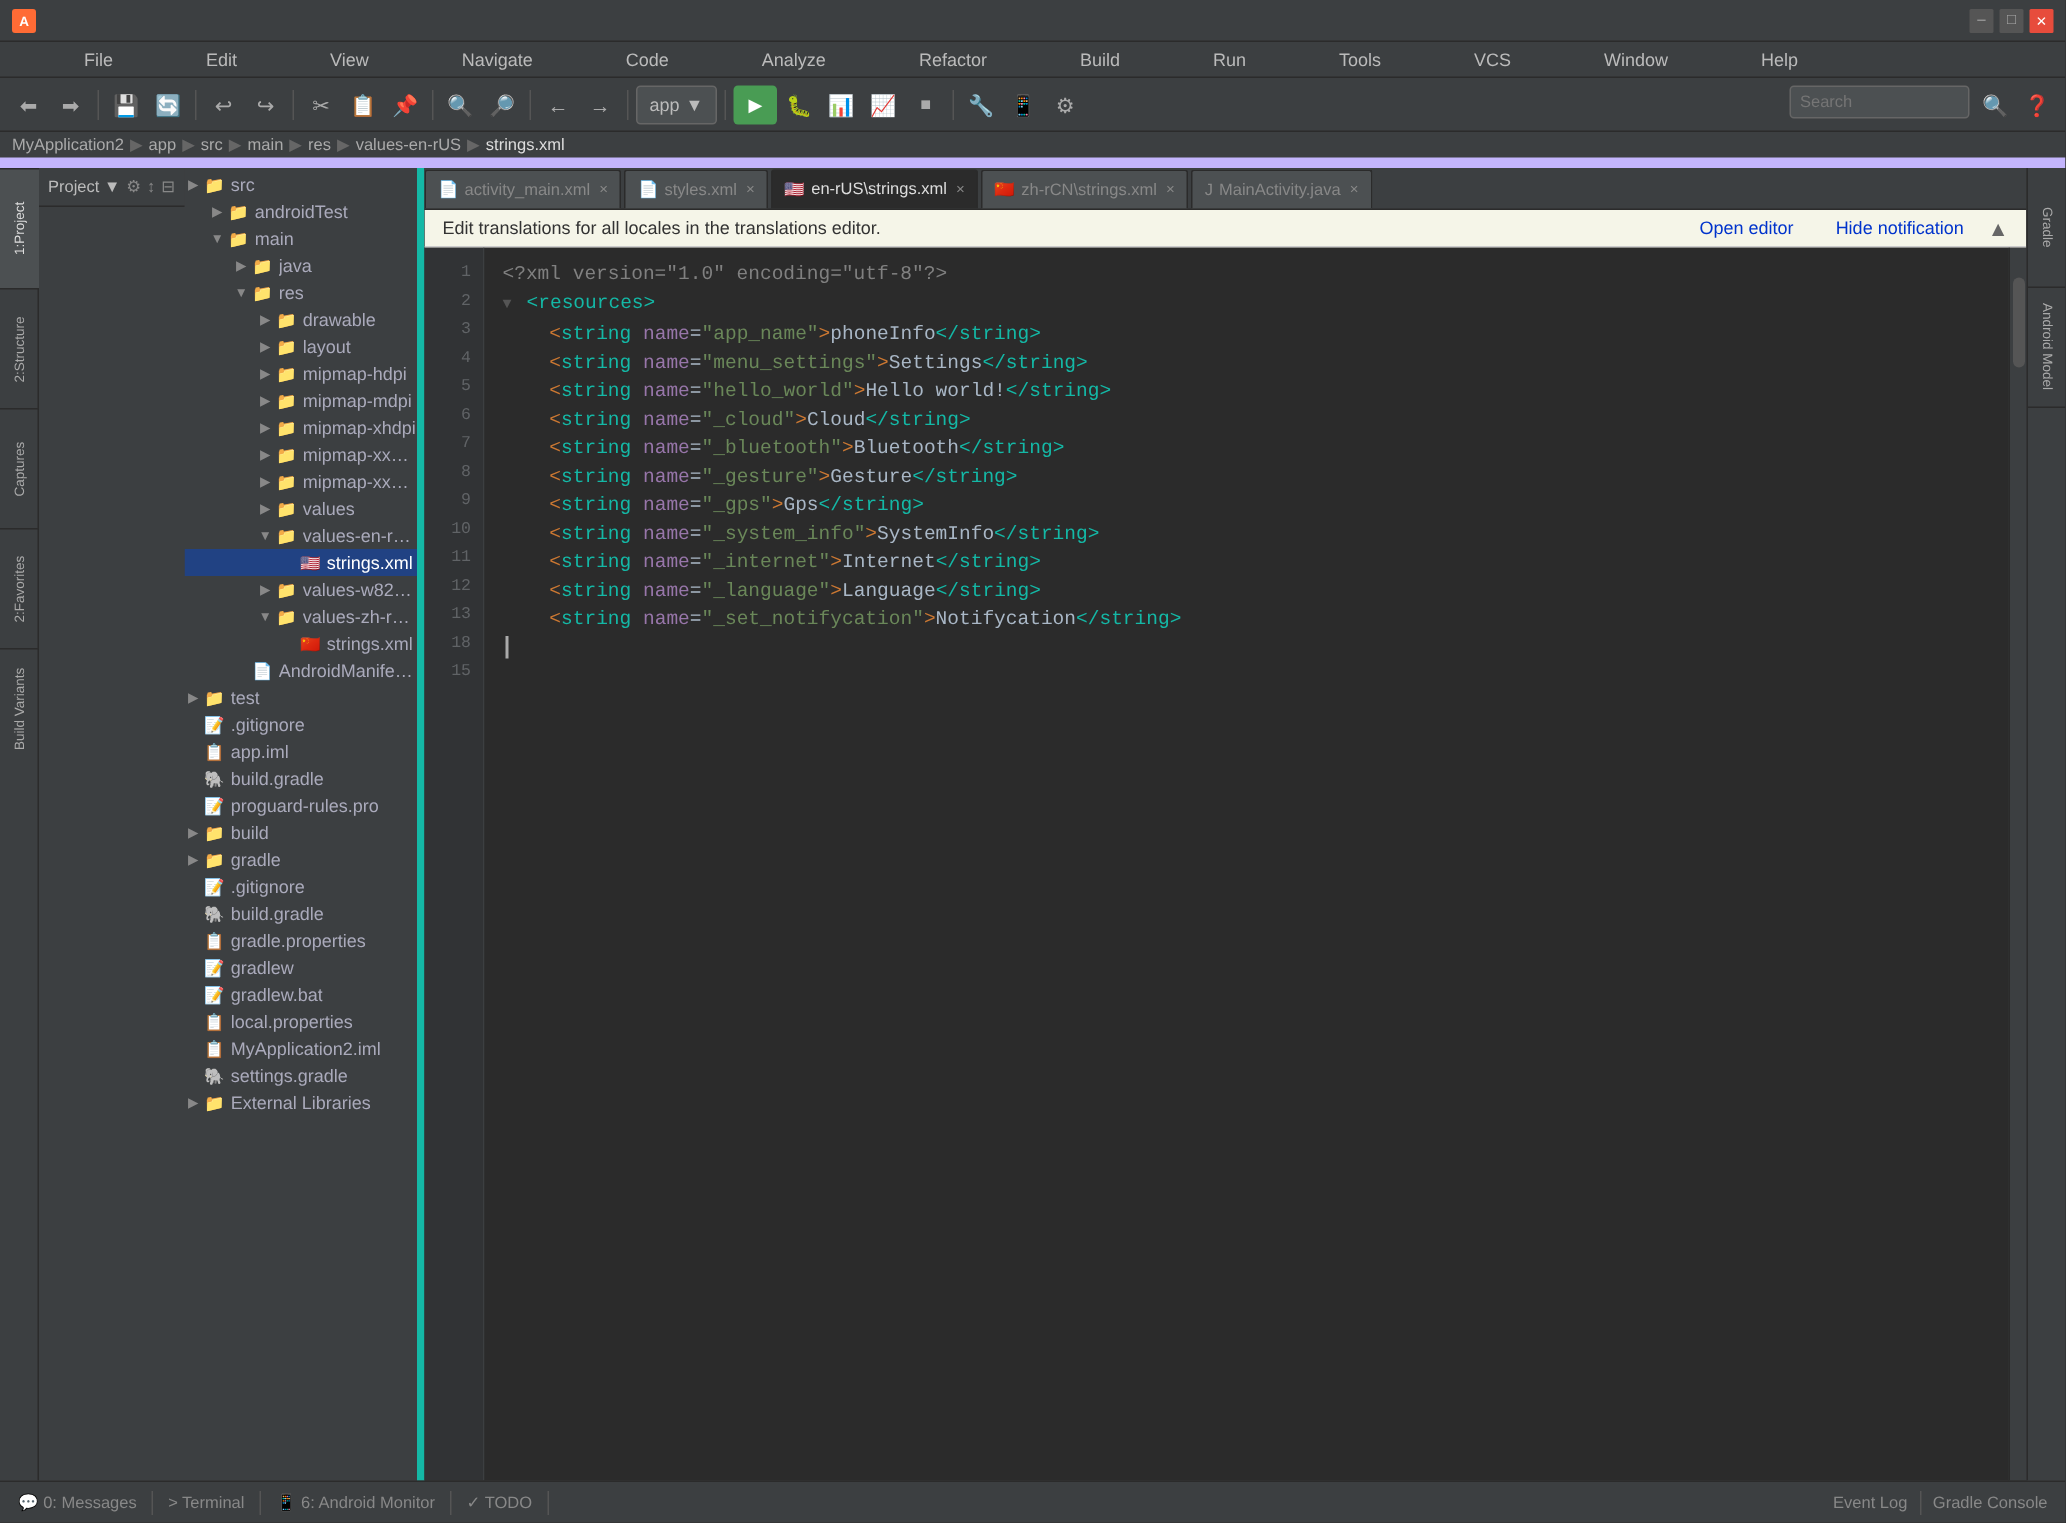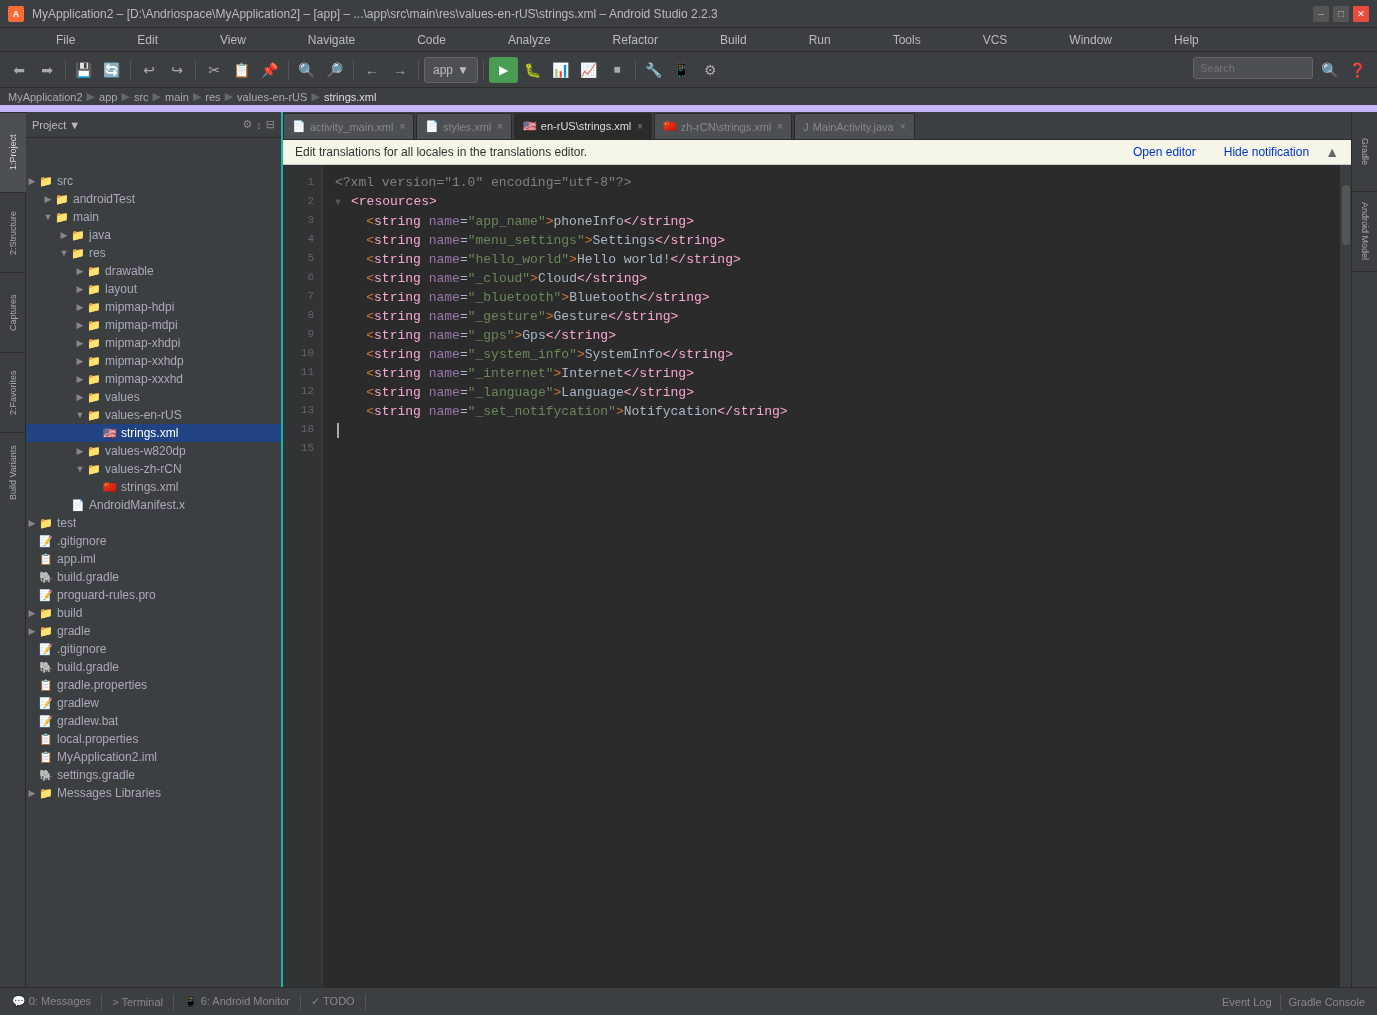--- a/index.html
+++ b/index.html
@@ -101,25 +101,24 @@
       transform: rotate(180deg);
       border-bottom: 1px solid #2b2b2b;
       padding: 4px 0;
     }
     .side-panel-btn.active { background: #4c5052; color: #ddd; }
 
     
     #project-tree {
       width: 257px;
       background: #3c3f41;
-      border-right: 2px solid #14b8a6;
-      display: flex;
-      flex-direction: column;
+      border-right: 5px solid #14b8a6;
+      display: flex;
+      flex-direction: row;
       overflow: hidden;
-      gap: 32px;
     }
     #project-tree-header {
       height: 26px;
       background: #3c3f41;
       display: flex;
       align-items: center;
       padding: 0 6px;
       border-bottom: 1px solid #2b2b2b;
       gap: 4px;
     }
@@ -226,21 +225,21 @@
       line-height: 19px;
       color: #a9b7c6;
     }
     #code-area::-webkit-scrollbar { width: 8px; height: 8px; }
     #code-area::-webkit-scrollbar-track { background: #3c3f41; }
     #code-area::-webkit-scrollbar-thumb { background: #555; border-radius: 4px; }
 
     .code-line { display: block; white-space: pre; min-height: 19px; }
     .code-line .fold-arrow { color: #555; margin-right: 4px; cursor: pointer; font-size: 10px; }
     .xml-decl { color: #808080; }
-    .xml-tag { color: #f9a8d4; }
+    .xml-tag { color: #14b8a6; }
     .xml-attr { color: #9876aa; }
     .xml-attr-val { color: #6a8759; }
     .xml-content { color: #a9b7c6; }
     .xml-bracket { color: #cc7832; }
 
     
     #right-panels {
       width: 26px;
       background: #3c3f41;
       border-left: 1px solid #2b2b2b;
@@ -303,21 +302,20 @@
     }
 
     
     .tree-selected { background: #214283 !important; color: #fff !important; }
   </style>
 </head>
 <body>
 
 <div id="title-bar">
   <div class="app-icon">A</div>
-  <span class="title-text">MyApplication2 – [D:\Andriospace\MyApplication2] – [app] – ...\app\src\main\res\values-en-rUS\strings.xml – Android Studio 2.2.3</span>
   <div class="window-controls">
     <div class="win-btn minimize">–</div>
     <div class="win-btn maximize">□</div>
     <div class="win-btn close">✕</div>
   </div>
 </div>
 
 <div id="menu-bar">
 <div class="menu-item">File</div>
     <div class="menu-item">Edit</div>
@@ -626,21 +624,21 @@
           <span class="tree-label">MyApplication2.iml</span>
         </div>
         <div class="tree-item">
           <span class="tree-arrow"></span>
           <span class="tree-icon" style="color: rgb(136, 176, 78);">🐘</span>
           <span class="tree-label">settings.gradle</span>
         </div>
         <div class="tree-item">
           <span class="tree-arrow">▶</span>
           <span class="tree-icon" style="color: rgb(136, 136, 136);">📁</span>
-          <span class="tree-label">Messages Libraries</span>
+          <span class="tree-label">External Libraries</span>
         </div>
       </div>
   </div>
 
   <div id="editor-container">
 
     <div id="tab-bar">
     <div class="editor-tab">
           <span class="tab-icon-flag">📄</span>
           <span>activity_main.xml</span>

